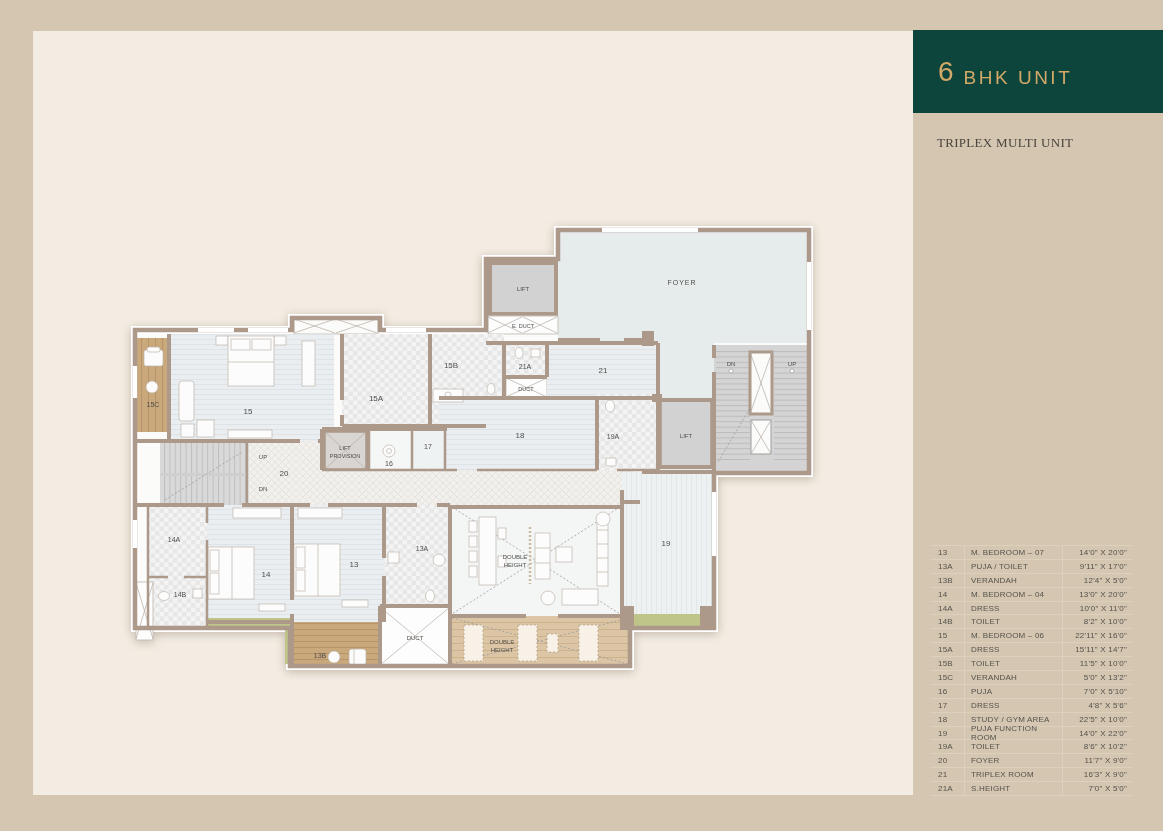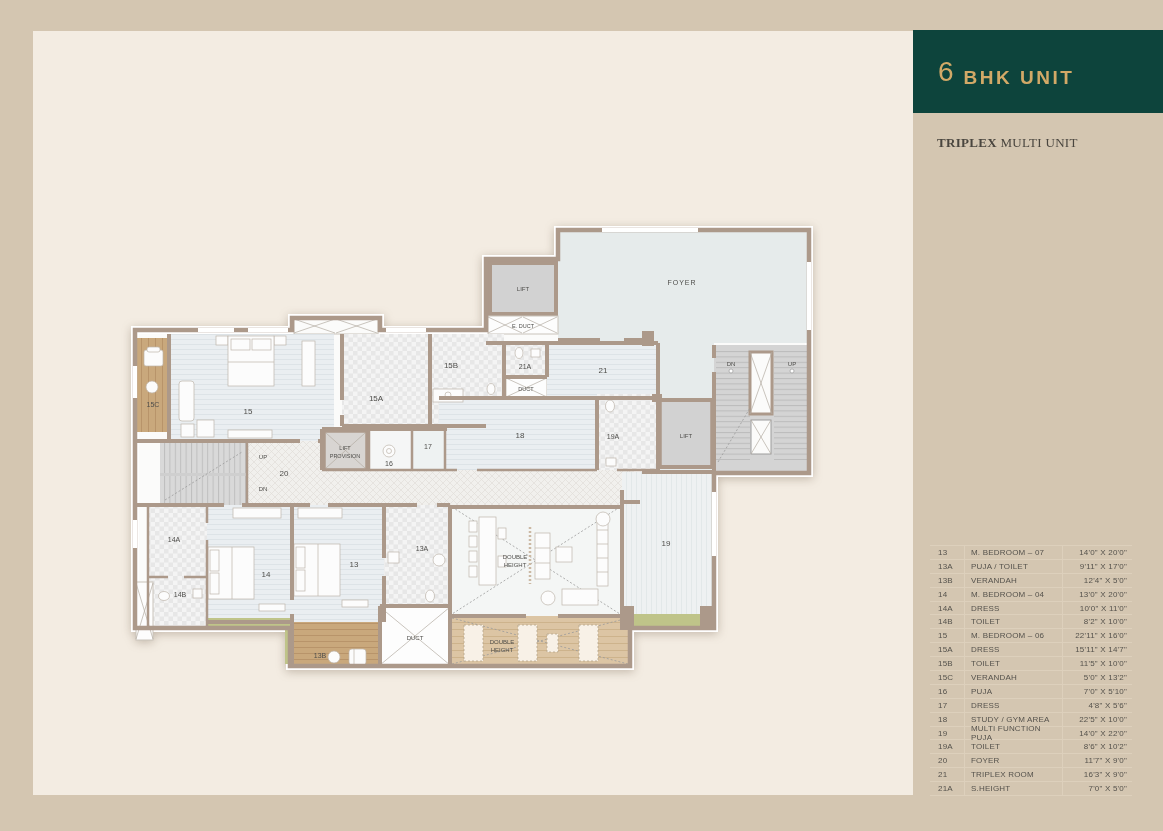--- a/index.html
+++ b/index.html
@@ -11,26 +11,26 @@
   .panel{
     position:absolute;left:33px;top:31px;width:880px;height:764px;
     background:#F3ECE2;
   }
   .side-header{
     position:absolute;left:913px;top:30px;width:250px;height:83px;
     background:#0D443C;color:#D2A967;
     display:flex;align-items:center;padding-left:25px;box-sizing:border-box;
   }
   .hnum{font-size:28px;font-weight:400;margin-right:9px;letter-spacing:1px;}
-  .htxt{font-size:19px;font-weight:700;letter-spacing:2.5px;margin-top:12px;}
+  .htxt{font-size:19px;font-weight:400;letter-spacing:2.5px;margin-top:12px;}
   .subtitle{
     position:absolute;left:937px;top:135px;width:220px;
     font-family:"Liberation Serif",serif;font-size:13px;color:#4A463F;letter-spacing:.3px;
   }
-  .subtitle b{font-weight:bold;}
+  .subtitle b{font-weight:normal;}
   .legend{
     position:absolute;left:930px;top:545px;width:202px;
     font-size:8px;color:#55524C;letter-spacing:.2px;
   }
   .lrow{
     display:flex;align-items:center;height:12.9px;
     border-bottom:1px solid #DDD0BC;
   }
   .lrow:first-child{border-top:1px solid #DDD0BC;}
   .lid{width:26px;padding-left:8px;flex:none;}
@@ -122,21 +122,21 @@
     <span class="lname">DRESS</span>
     <span class="ldim">4'8" X 5'6"</span>
   </div>
     <div class="lrow" style="">
     <span class="lid">18</span>
     <span class="lname">STUDY / GYM AREA</span>
     <span class="ldim">22'5" X 10'0"</span>
   </div>
     <div class="lrow" style="">
     <span class="lid">19</span>
-    <span class="lname">MULTI FUNCTION PUJA</span>
+    <span class="lname">PUJA FUNCTION ROOM</span>
     <span class="ldim">14'0" X 22'0"</span>
   </div>
     <div class="lrow" style="">
     <span class="lid">19A</span>
     <span class="lname">TOILET</span>
     <span class="ldim">8'6" X 10'2"</span>
   </div>
     <div class="lrow" style="">
     <span class="lid">20</span>
     <span class="lname">FOYER</span>

